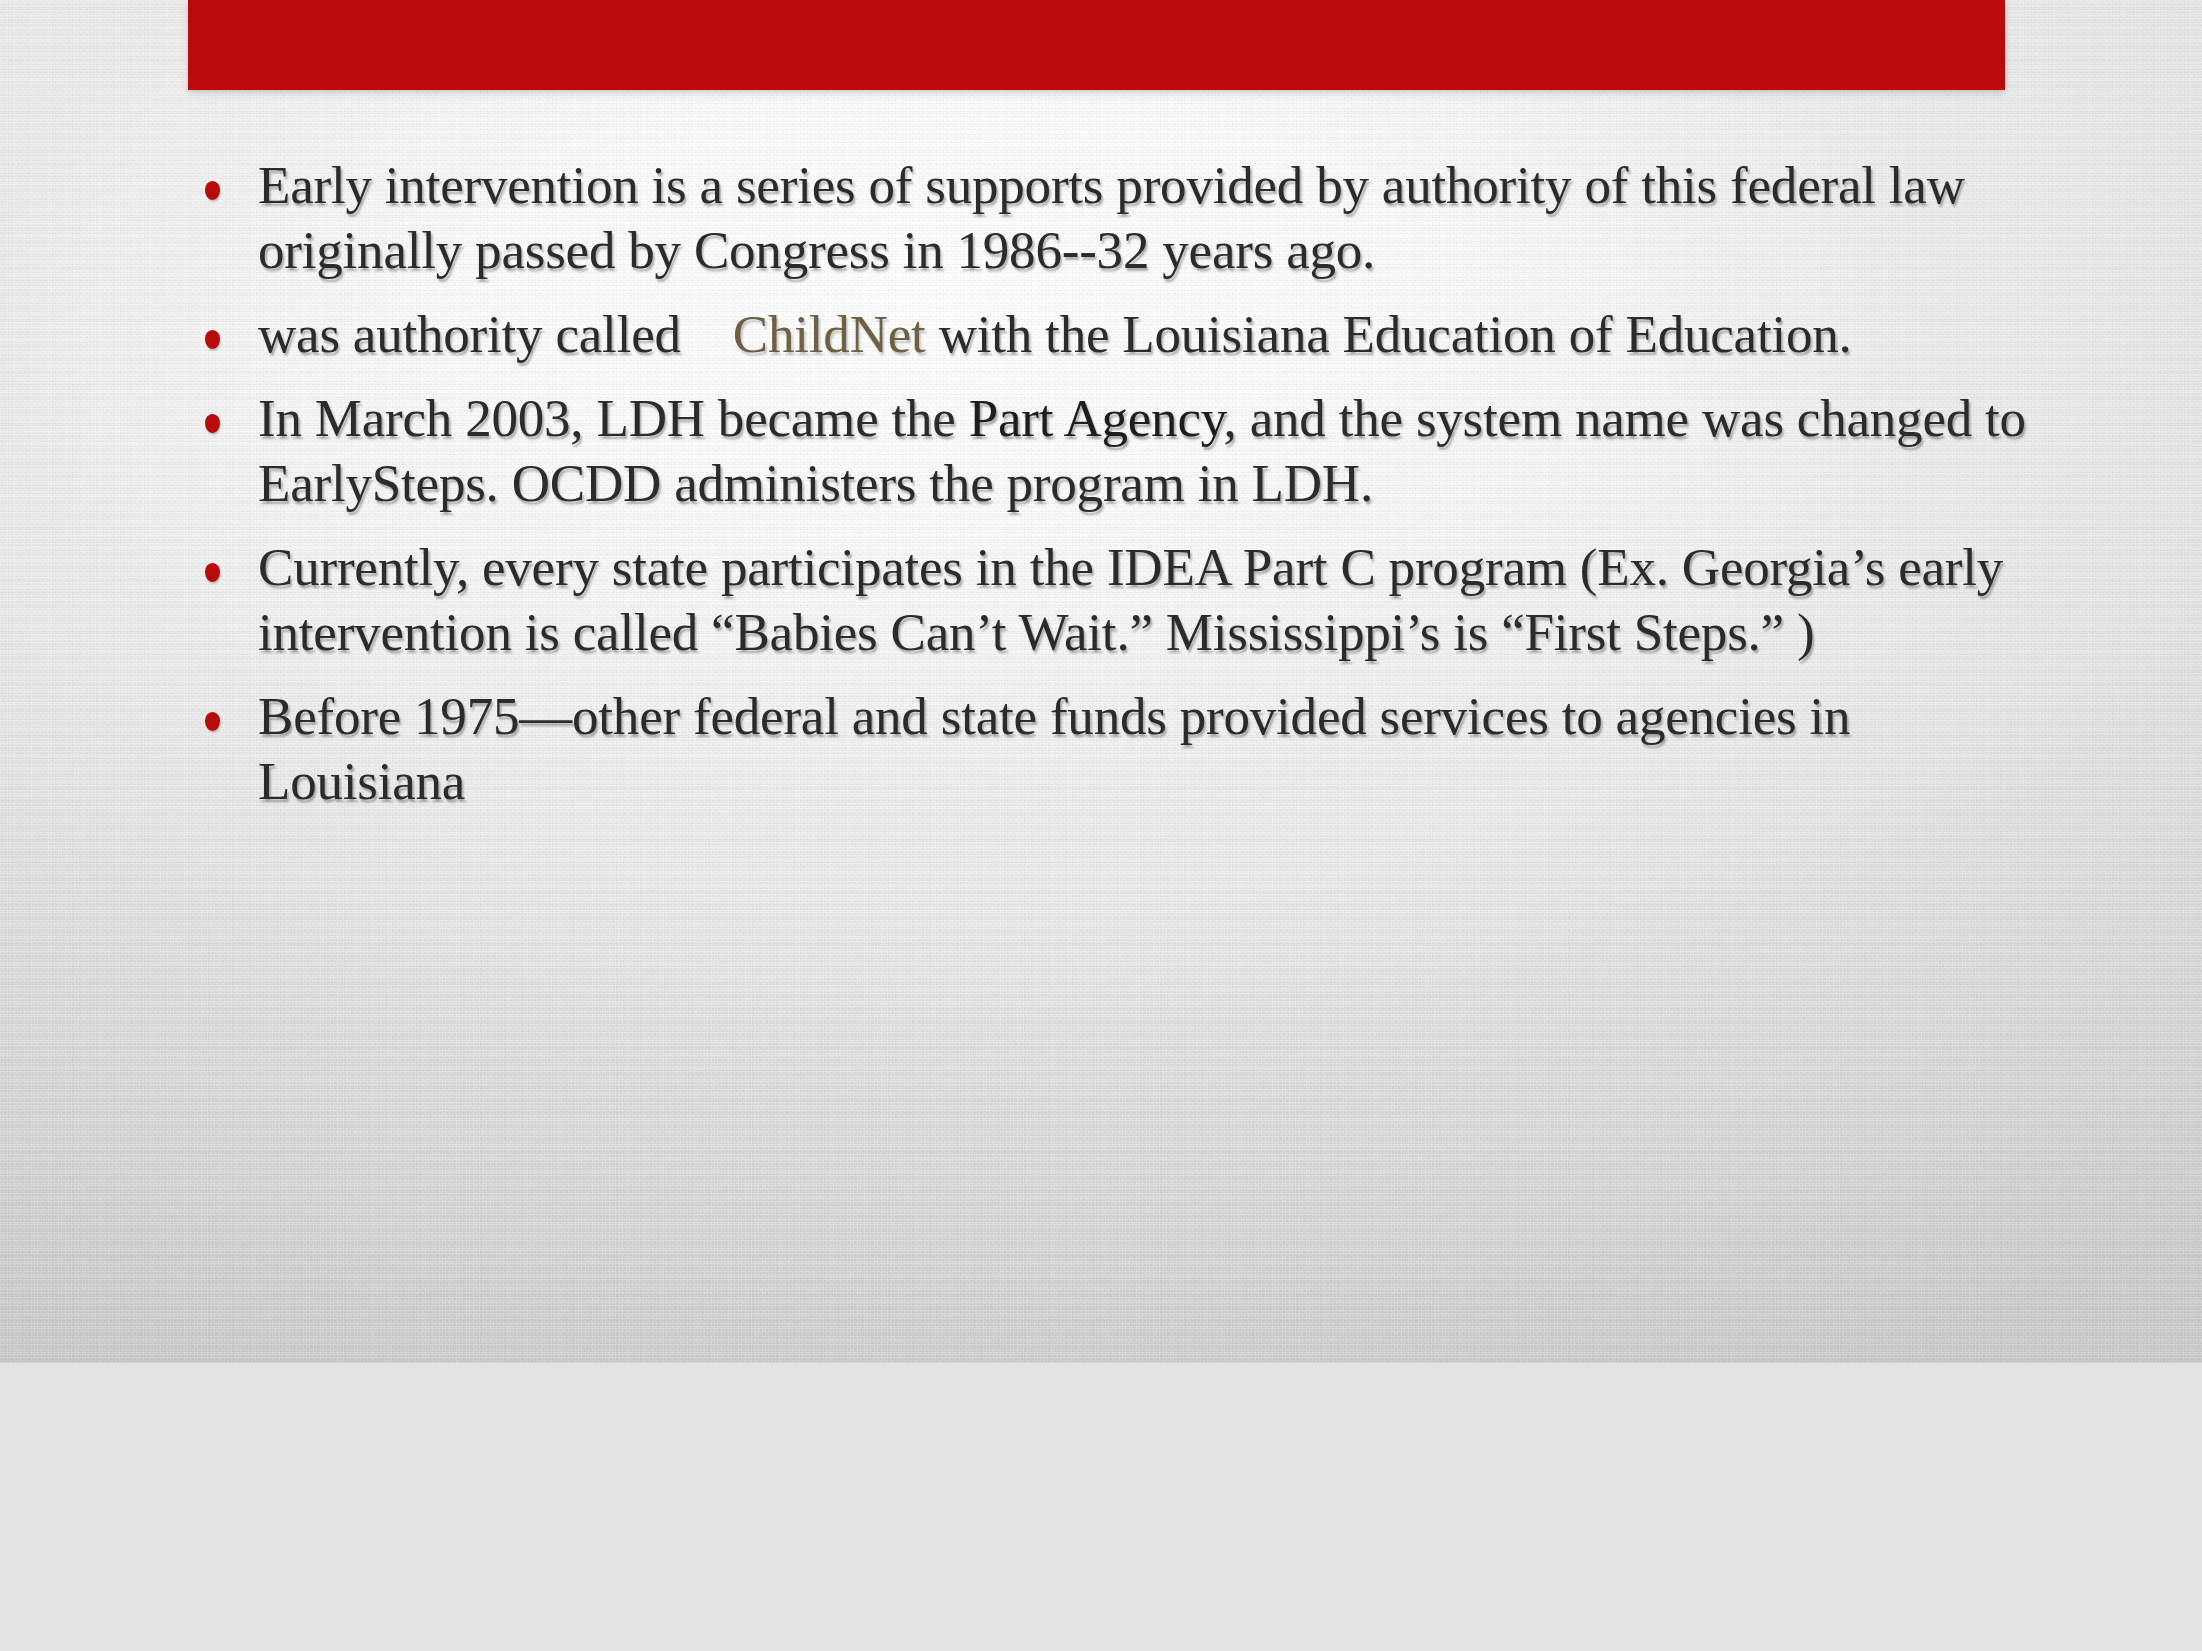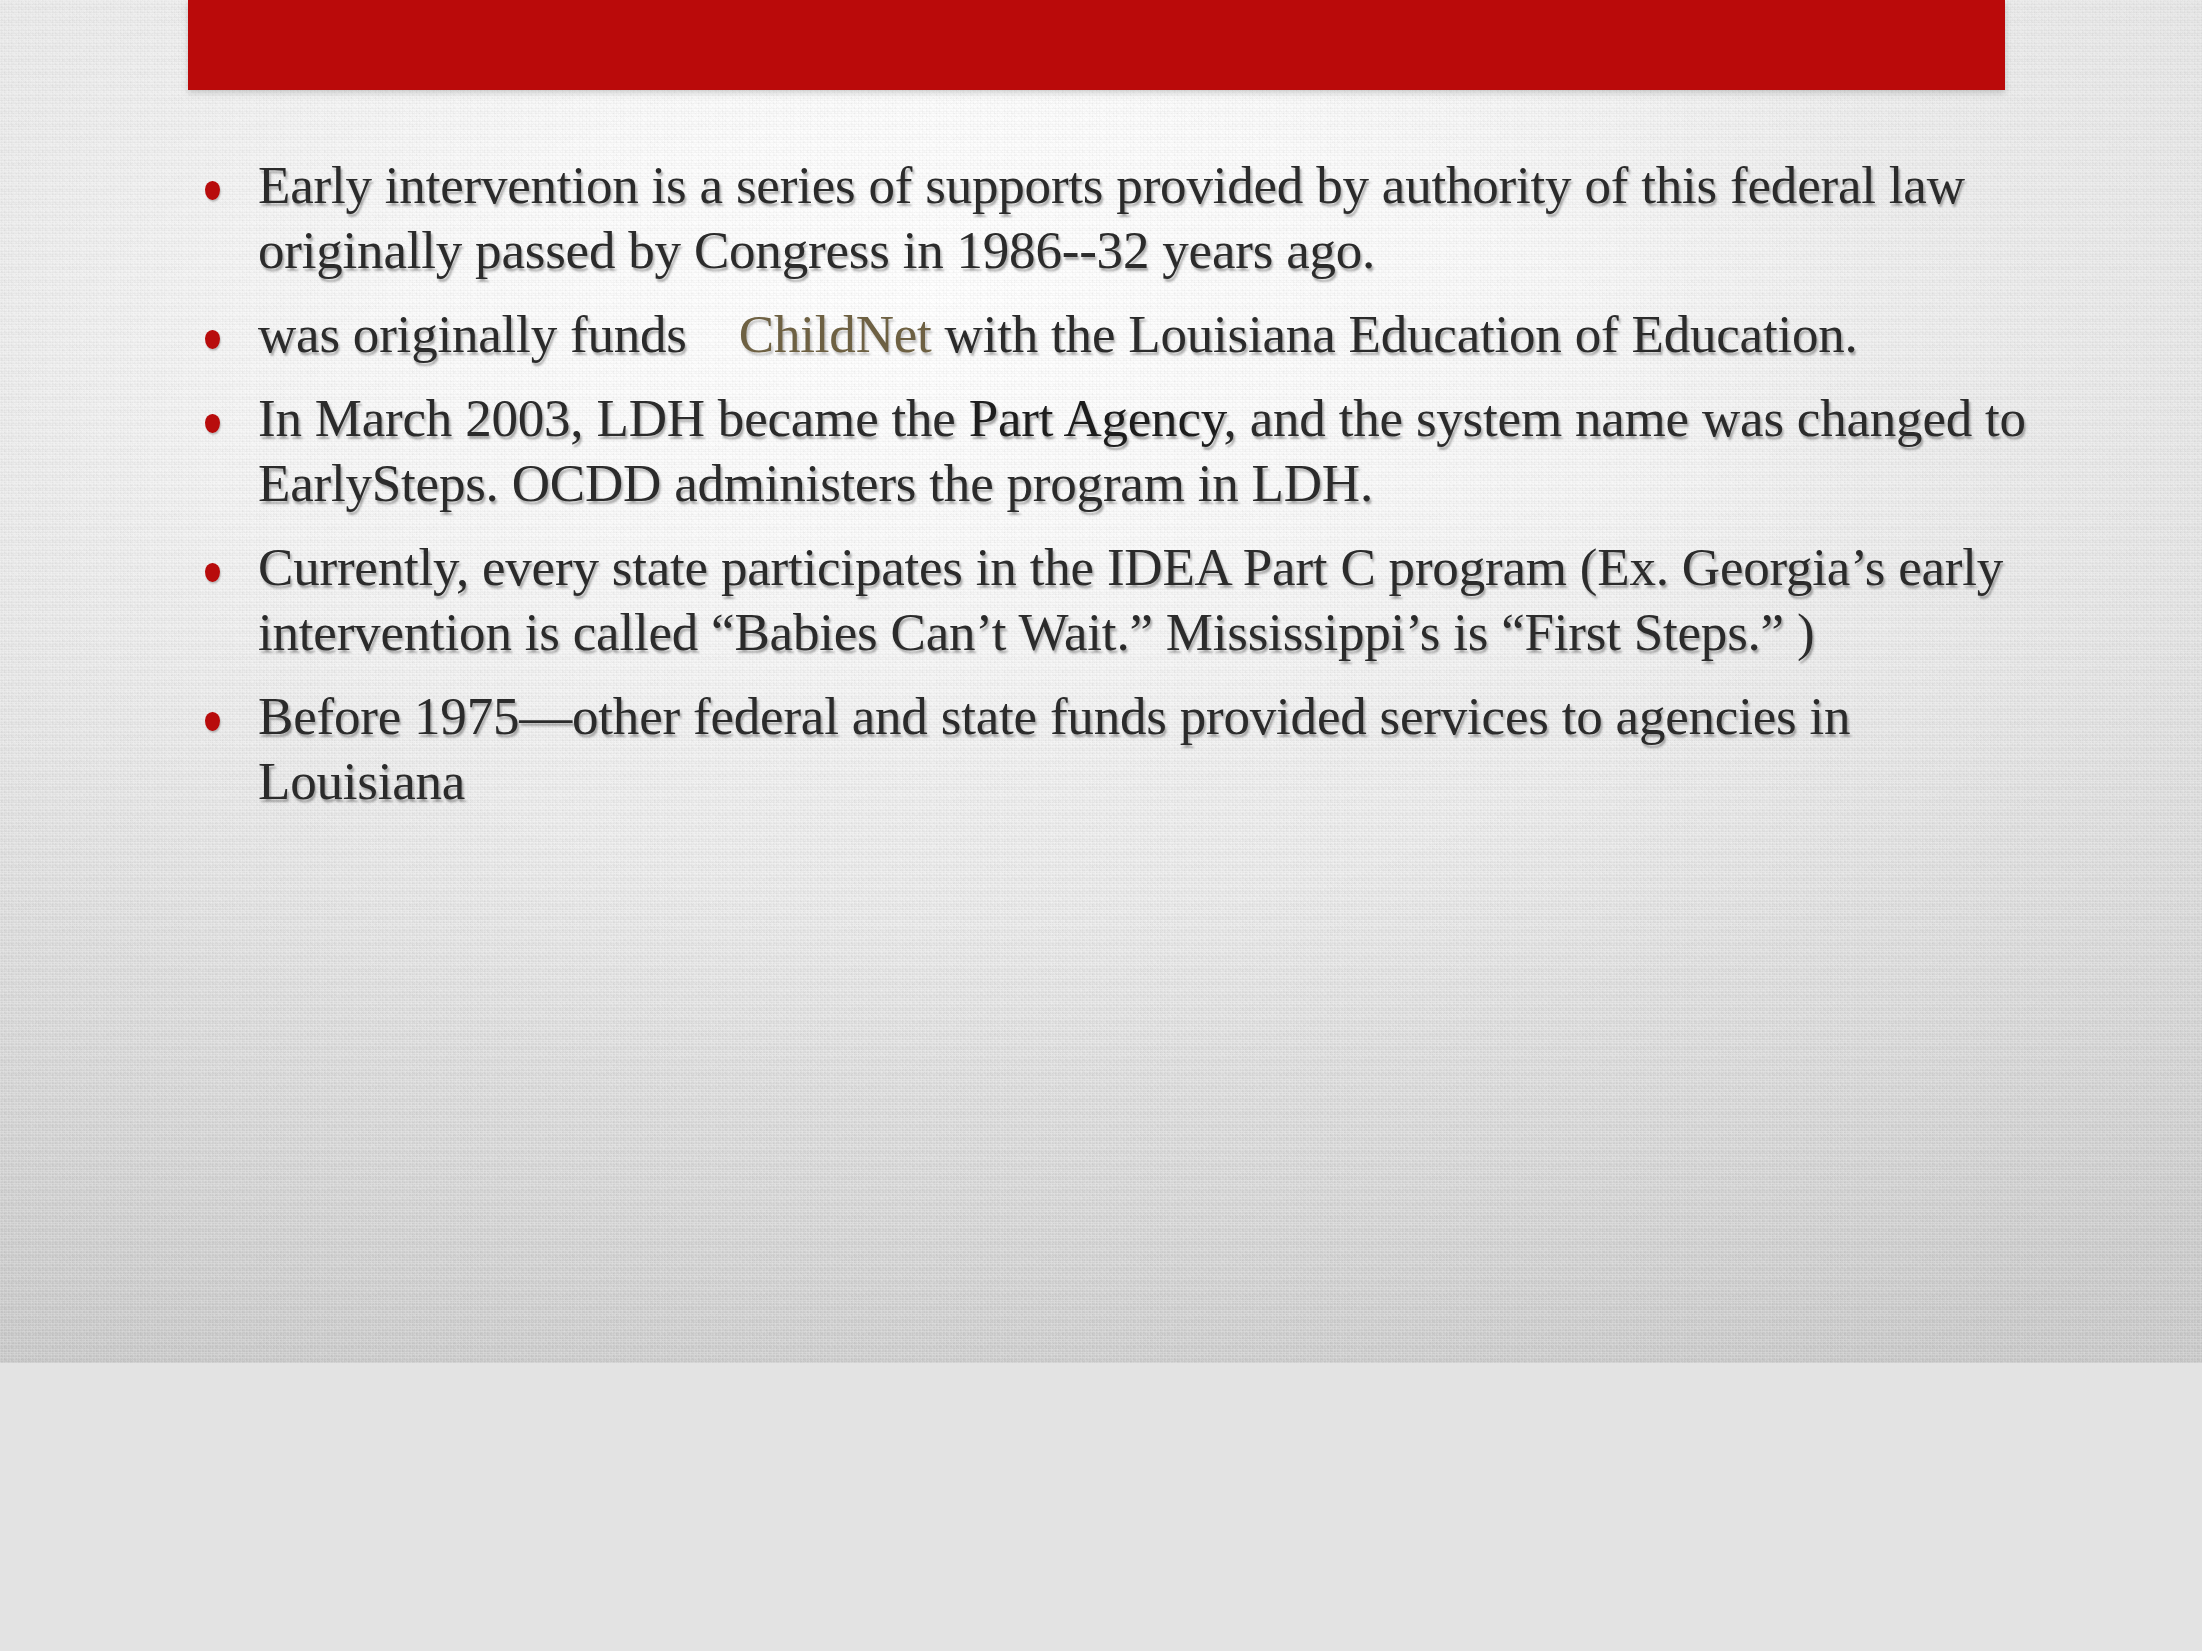--- a/index.html
+++ b/index.html
@@ -152,21 +152,21 @@
   <div id="top-bar"></div>
 
   <div id="body-block">
 
   <div class="bullet-row">
         <div class="bullet-marker"><span class="bullet-dot"></span></div>
         <div class="bullet-text"><span>Early intervention is a series of supports provided by authority of this federal law originally passed by Congress in 1986--32 years ago.</span></div>
       </div>
       <div class="bullet-row">
         <div class="bullet-marker"><span class="bullet-dot"></span></div>
-        <div class="bullet-text"><span>was originally funds </span><span class="accent-childnet">ChildNet</span><span>  with the Louisiana Education of Education.</span></div>
+        <div class="bullet-text"><span>was authority called </span><span class="accent-childnet">ChildNet</span><span>  with the Louisiana Education of Education.</span></div>
       </div>
       <div class="bullet-row">
         <div class="bullet-marker"><span class="bullet-dot"></span></div>
         <div class="bullet-text"><span>In March 2003, LDH became the </span><span class="accent-lead-agency">Part Agency</span><span>, and the system name was changed to EarlySteps. OCDD administers the program in LDH.</span></div>
       </div>
       <div class="bullet-row">
         <div class="bullet-marker"><span class="bullet-dot"></span></div>
         <div class="bullet-text"><span>Currently, every state participates in the IDEA Part C program (Ex. Georgia’s early intervention is called “Babies Can’t Wait.” Mississippi’s is “First Steps.” )</span></div>
       </div>
       <div class="bullet-row">

